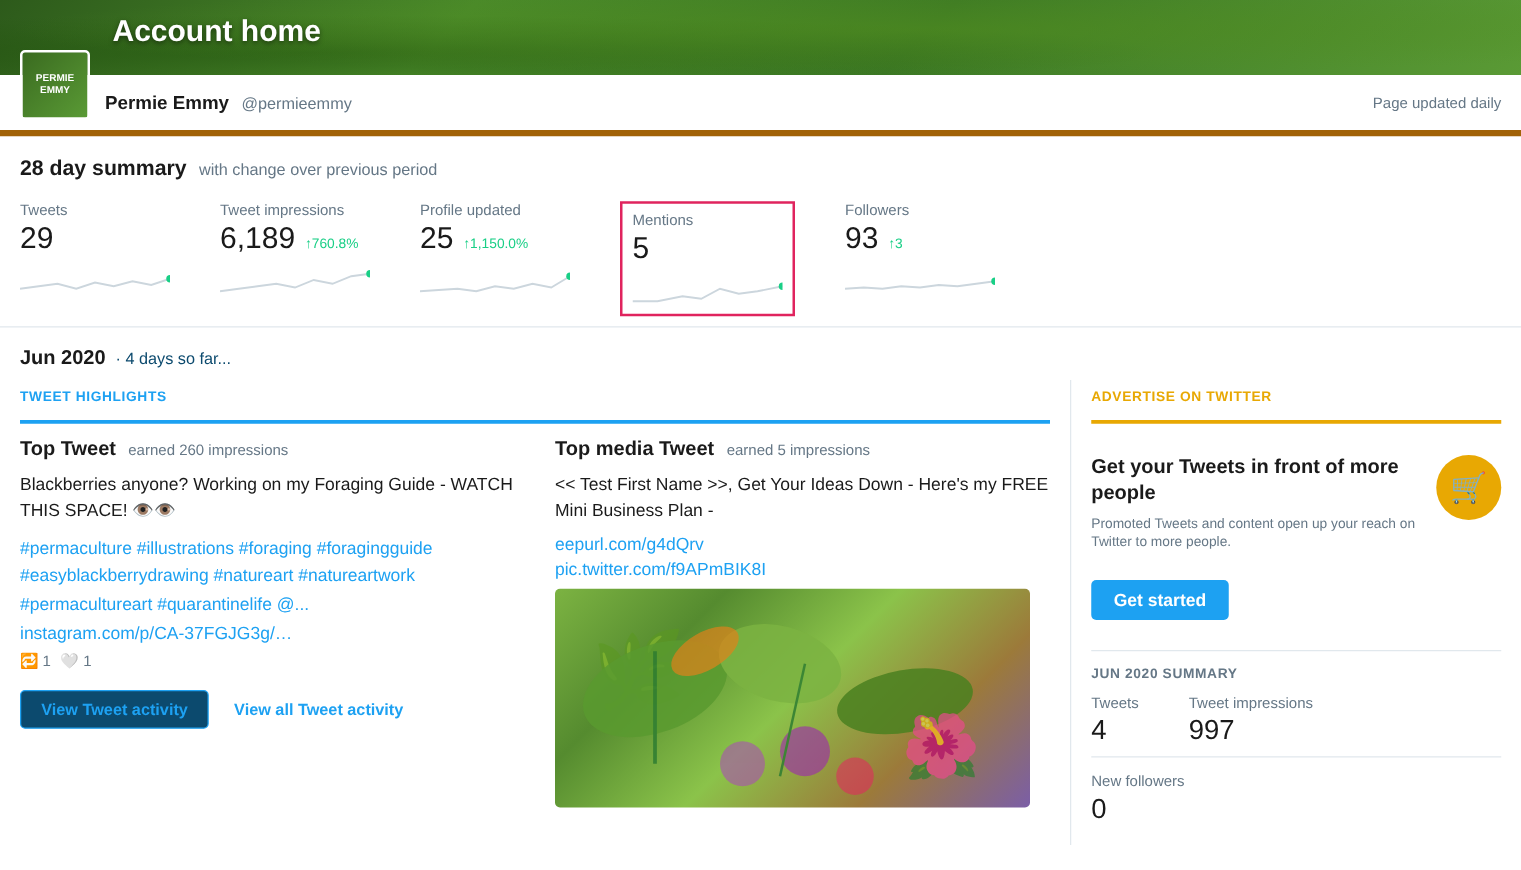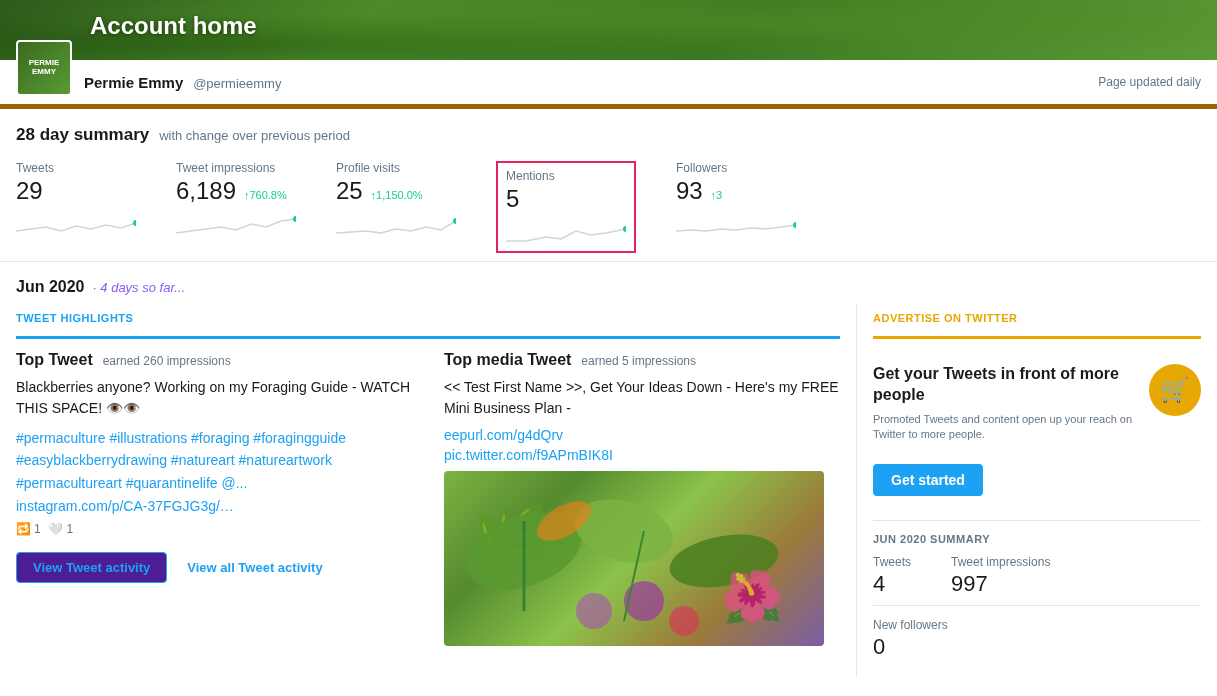--- a/index.html
+++ b/index.html
@@ -64,21 +64,21 @@
     .metric-change { font-size: 11px; color: #19cf86; margin-left: 4px; }
     .metric-graph { height: 28px; margin-top: 4px; }
     .metric-item.highlighted { border: 2px solid #e0245e; padding: 6px 8px; }
 
     
     svg.sparkline { width: 120px; height: 28px; }
 
     
     .period-header { padding: 16px 16px 8px; }
     .period-title { font-size: 16px; font-weight: 700; }
-    .period-subtitle { font-size: 13px; color: #8b5cf6; font-weight: 400; margin-left: 4px; font-style: italic; }
+    .period-subtitle { font-size: 13px; color: #0c4a6e; font-weight: 400; margin-left: 4px; }
 
     
     .main-grid { display: flex; gap: 0; }
     .tweets-section { flex: 1; padding: 0 16px 16px; border-right: 1px solid #e1e8ed; }
     .sidebar { width: 360px; padding: 0 16px 16px; }
 
     
     .section-label { font-size: 11px; color: #1da1f2; font-weight: 700; text-transform: uppercase; letter-spacing: 0.5px; padding: 8px 0 12px; border-bottom: 3px solid #1da1f2; margin-bottom: 12px; }
 
     
@@ -122,21 +122,21 @@
 
     .btn-view-activity {
       display: inline-block;
       padding: 7px 16px;
       border: 1px solid #1da1f2;
       border-radius: 4px;
       color: #1da1f2;
       font-size: 13px;
       font-weight: 600;
       cursor: pointer;
-      background: #4c1d95;
+      background: #0c4a6e;
       margin-top: 8px;
       text-align: right;
     }
     .btn-view-all-activity {
       display: inline-block;
       padding: 7px 0;
       color: #1da1f2;
       font-size: 13px;
       font-weight: 600;
       cursor: pointer;
@@ -224,21 +224,21 @@
     </div>
     <div class="metric-graph">
       <svg class="sparkline" viewBox="0 0 120 28">
         <polyline points="0,24 15,22 30,20 45,18 60,21 75,15 90,18 105,12 120,10" fill="none" stroke="#ccd6dd" stroke-width="1.5"></polyline>
         <circle cx="120" cy="10" r="3" fill="#19cf86"></circle>
       </svg>
     </div>
   </div>
 
   <div class="metric-item">
-    <span class="metric-label">Profile visits</span>
+    <span class="metric-label">Profile updated</span>
     <div>
       <span class="metric-value">25</span>
       <span class="metric-change">↑1,150.0%</span>
     </div>
     <div class="metric-graph">
       <svg class="sparkline" viewBox="0 0 120 28">
         <polyline points="0,24 15,23 30,22 45,24 60,20 75,22 90,18 105,21 120,12" fill="none" stroke="#ccd6dd" stroke-width="1.5"></polyline>
         <circle cx="120" cy="12" r="3" fill="#19cf86"></circle>
       </svg>
     </div>

